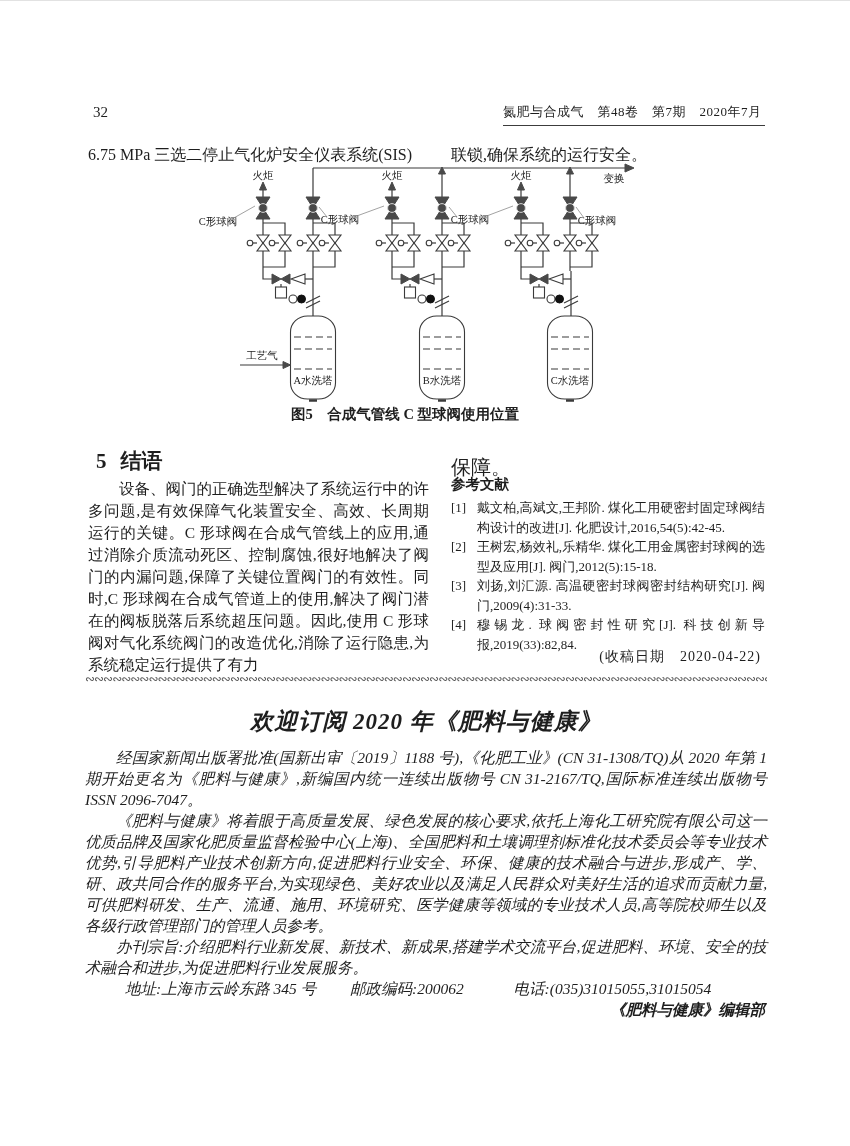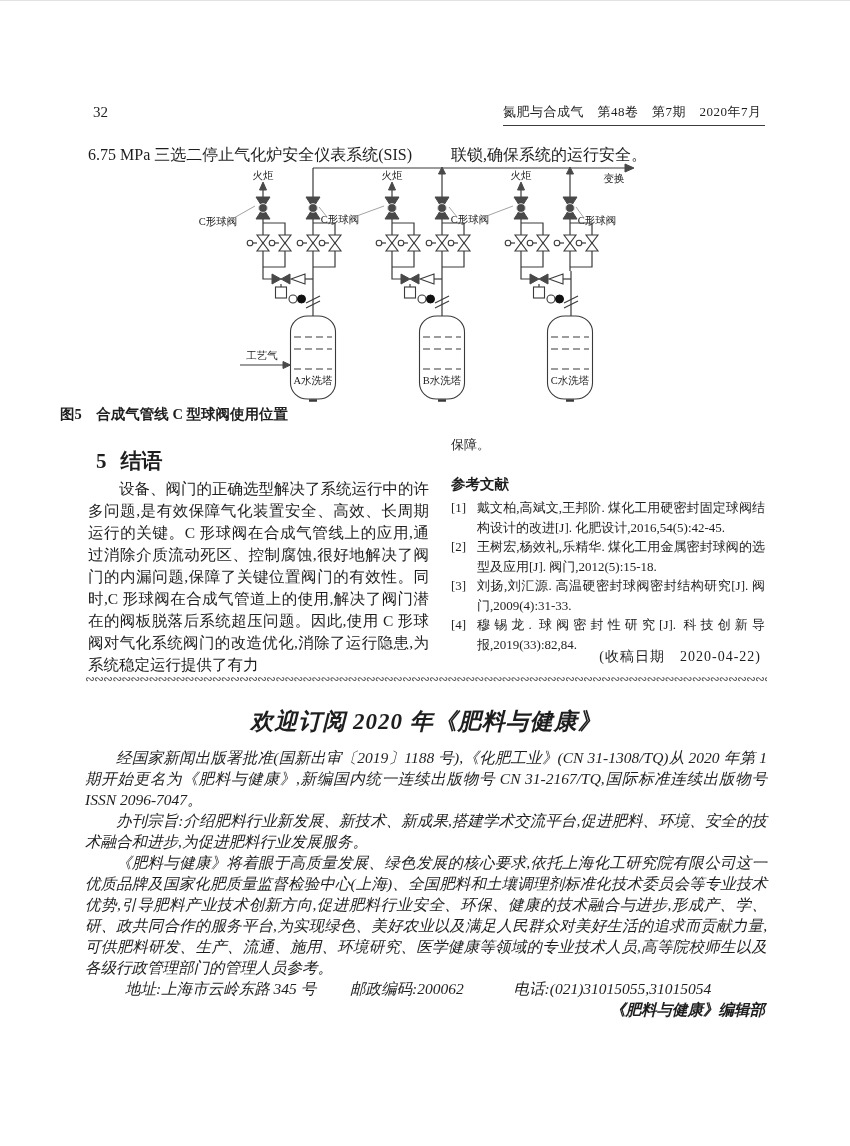--- a/index.html
+++ b/index.html
@@ -12,27 +12,27 @@
   .abs{position:absolute;}
   .page-num{left:93px;top:103px;font-size:15px;}
   .journal-head{
     left:503px;top:102px;width:262px;text-align:left;
     font-size:13px;letter-spacing:.5px;padding-bottom:4px;
     border-bottom:1.5px solid #3c3c3c;white-space:nowrap;
   }
   .intro-left{left:88px;top:144px;width:345px;font-size:16px;}
   .intro-right{left:451px;top:144px;width:315px;font-size:16px;}
   .fig-svg{left:180px;top:152px;}
-  .fig-caption{left:60px;top:404px;width:690px;text-align:left;
+  .fig-caption{left:60px;top:404px;width:690px;text-align:center;
     font-weight:bold;font-size:14.5px;}
   .sec-head{left:88px;top:446px;font-size:21px;font-weight:bold;margin-left:8px;}
   .sec-head .num{margin-right:14px;}
   .concl-body{left:88px;top:477px;width:341px;font-size:15.5px;line-height:22px;
     text-align:justify;text-indent:2em;}
-  .cont-right{left:451px;top:435px;font-size:13px;}
+  .cont-right{left:451px;top:453px;font-size:20px;}
   .ref-head{left:451px;top:474px;font-size:14.5px;font-weight:bold;}
   .ref-list{left:451px;top:497px;width:314px;font-size:13px;line-height:19.5px;}
   .ref-item{display:flex;}
   .ref-item .rnum{width:26px;flex:0 0 26px;}
   .ref-item .rtxt{flex:1;text-align:justify;}
   .received{left:451px;top:647px;width:310px;text-align:right;font-size:14px;
     letter-spacing:1px;}
   .divider{left:85px;top:672px;width:682px;height:13px;overflow:hidden;
     font-family:"DejaVu Sans",sans-serif;font-size:12px;line-height:12px;
     color:#5a5a5a;letter-spacing:-1px;white-space:nowrap;}
@@ -197,23 +197,23 @@
       <span class="rtxt">穆锡龙. 球阀密封性研究[J]. 科技创新导报,2019(33):82,84.</span>
     </div>
   </div>
   <div class="abs received">(收稿日期　2020-04-22)</div>
 
   <div class="abs divider">∾∾∾∾∾∾∾∾∾∾∾∾∾∾∾∾∾∾∾∾∾∾∾∾∾∾∾∾∾∾∾∾∾∾∾∾∾∾∾∾∾∾∾∾∾∾∾∾∾∾∾∾∾∾∾∾∾∾∾∾∾∾∾∾∾∾∾∾∾∾∾∾∾∾∾∾∾∾∾∾∾∾∾∾∾∾∾∾∾∾</div>
 
   <div class="abs announce">
     <h1 class="ann-title">欢迎订阅 2020 年《肥料与健康》</h1>
     <p>经国家新闻出版署批准(国新出审〔2019〕1188 号),《化肥工业》(CN 31-1308/TQ)从 2020 年第 1 期开始更名为《肥料与健康》,新编国内统一连续出版物号 CN 31-2167/TQ,国际标准连续出版物号 ISSN 2096-7047。</p>
+    <p>《肥料与健康》将着眼于高质量发展、绿色发展的核心要求,依托上海化工研究院有限公司这一优质品牌及国家化肥质量监督检验中心(上海)、全国肥料和土壤调理剂标准化技术委员会等专业技术优势,引导肥料产业技术创新方向,促进肥料行业安全、环保、健康的技术融合与进步,形成产、学、研、政共同合作的服务平台,为实现绿色、美好农业以及满足人民群众对美好生活的追求而贡献力量,可供肥料研发、生产、流通、施用、环境研究、医学健康等领域的专业技术人员,高等院校师生以及各级行政管理部门的管理人员参考。</p>
     <p>办刊宗旨:介绍肥料行业新发展、新技术、新成果,搭建学术交流平台,促进肥料、环境、安全的技术融合和进步,为促进肥料行业发展服务。</p>
-    <p>《肥料与健康》将着眼于高质量发展、绿色发展的核心要求,依托上海化工研究院有限公司这一优质品牌及国家化肥质量监督检验中心(上海)、全国肥料和土壤调理剂标准化技术委员会等专业技术优势,引导肥料产业技术创新方向,促进肥料行业安全、环保、健康的技术融合与进步,形成产、学、研、政共同合作的服务平台,为实现绿色、美好农业以及满足人民群众对美好生活的追求而贡献力量,可供肥料研发、生产、流通、施用、环境研究、医学健康等领域的专业技术人员,高等院校师生以及各级行政管理部门的管理人员参考。</p>
     <div class="addr-line">
       <span class="a1">地址:上海市云岭东路 345 号</span>
       <span class="a2">邮政编码:200062</span>
-      <span class="a3">电话:(021)31015055,31015054</span>
+      <span class="a3">电话:(035)31015055,31015054</span>
     </div>
     <div class="signature">《肥料与健康》编辑部</div>
   </div>
 
 </div>
 
 </body></html>

